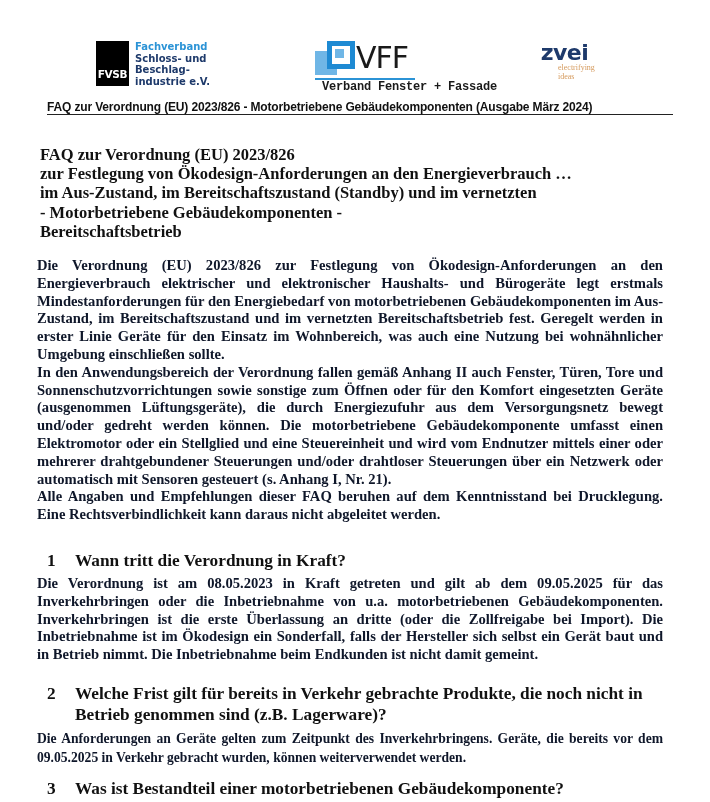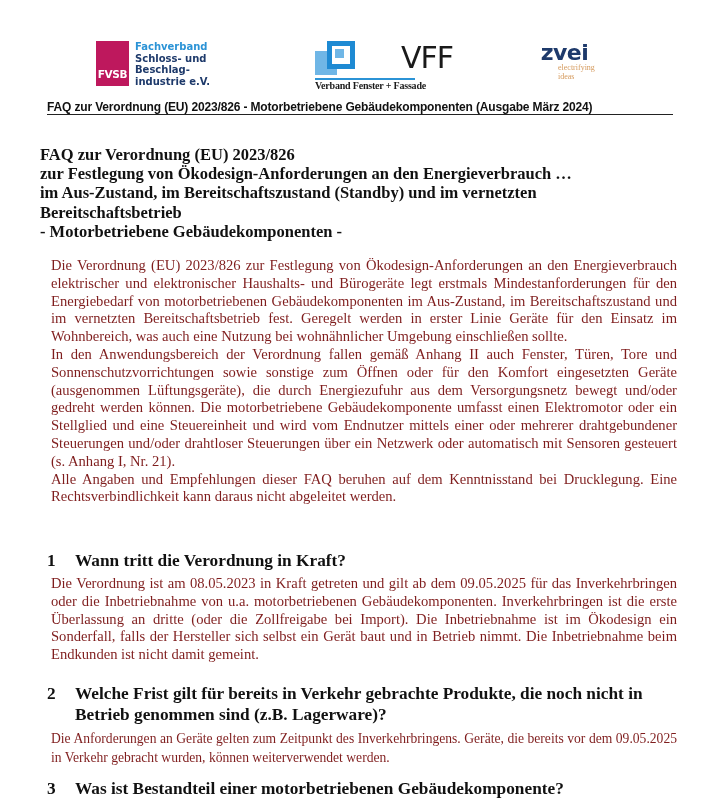--- a/index.html
+++ b/index.html
@@ -2,49 +2,49 @@
 <html><head>
 <meta charset="utf-8">
 <style>
   html, body { margin: 0; padding: 0; background: #ffffff; }
   body { width: 710px; height: 802px; position: relative; overflow: hidden; color: #111; }
   .page { position: absolute; left: 0; top: 0; width: 710px; height: 802px; }
 
   
   .logos { position: absolute; top: 38px; left: 0; width: 710px; height: 52px; }
   .fvsb { position: absolute; left: 96px; top: 3px; display: flex; align-items: flex-start; }
-  .fvsb-box { width: 33px; height: 45px; background: #be185d; position: relative; }
+  .fvsb-box { width: 33px; height: 45px; background: #000000; position: relative; }
   .fvsb-box span { position: absolute; left: 0; right: 0; bottom: 6px; text-align: center; color: #fff;
     font-family: "DejaVu Sans", sans-serif; font-weight: bold; font-size: 10.5px; letter-spacing: -0.3px; }
   .fvsb-text { margin-left: 6px; font-family: "DejaVu Sans", sans-serif; font-weight: bold; font-size: 10px; line-height: 11.5px; }
   .fvsb-text .l1 { color: #2b93d6; }
   .fvsb-text .l2 { color: #1e3a6b; }
 
   .vff { position: absolute; left: 312px; top: 0px; width: 110px; height: 52px; }
   .vff-sq1 { position: absolute; left: 3px; top: 13px; width: 22px; height: 24px; background: #6fb6e6; }
   .vff-sq2 { position: absolute; left: 15px; top: 3px; width: 18px; height: 18px; border: 5px solid #1e8ad3; background: #fff; }
   .vff-sq2 i { position: absolute; left: 3px; top: 3px; width: 9px; height: 9px; background: #6fb6e6; display: block; }
-  .vff-word { position: absolute; left: 44px; top: 4px; font-family: "DejaVu Sans", sans-serif; font-size: 30px; font-weight: normal; color: #1a1a1a; letter-spacing: -1px; line-height: 32px; padding-left: 45px; }
+  .vff-word { position: absolute; left: 44px; top: 4px; font-family: "DejaVu Sans", sans-serif; font-size: 30px; font-weight: normal; color: #1a1a1a; letter-spacing: -1px; line-height: 32px; }
   .vff-line { position: absolute; left: 3px; top: 40px; width: 100px; height: 1.5px; background: #2b93d6; }
-  .vff-sub { position: absolute; left: 3px; top: 42px; font-family: Liberation Serif, serif; font-size: 10px; font-weight: bold; color: #1a1a1a; letter-spacing: -0.2px; white-space: nowrap; }
+  .vff-sub { position: absolute; left: 10px; top: 42px; font-family: Liberation Mono, monospace; font-size: 12px; font-weight: bold; color: #1a1a1a; letter-spacing: -0.2px; white-space: nowrap; }
 
   .zvei { position: absolute; left: 534px; top: 4px; }
   .zvei-word { font-family: "DejaVu Sans", sans-serif; font-weight: bold; font-size: 22px; color: #1e3a6b; line-height: 22px; letter-spacing: -0.5px; text-align: center; }
   .zvei-sub { margin-left: 24px; font-family: Liberation Serif, serif; font-size: 8px; color: #d59a5d; line-height: 8.5px; }
 
   
   .doc-header { position: absolute; left: 47px; top: 100px; width: 626px; font-family: "Liberation Sans", sans-serif; font-weight: bold; font-size: 12px; color: #111; white-space: nowrap; letter-spacing: -0.15px; }
   .header-rule { position: absolute; left: 47px; top: 114px; width: 626px; height: 1px; background: #222; }
 
   
   .title { position: absolute; left: 40px; top: 145px; width: 640px; text-align: left; font-family: "Liberation Serif", serif; font-weight: bold; font-size: 16.5px; line-height: 19.2px; color: #111; }
   .title div { white-space: nowrap; }
 
   
-  .body { position: absolute; left: 51px; width: 626px; font-family: "Liberation Serif", serif; font-size: 14.6px; line-height: 17.8px; color: #7f1d1d; text-align: justify; }
+  .body { position: absolute; left: 37px; width: 626px; font-family: "Liberation Serif", serif; font-size: 14.6px; line-height: 17.8px; color: #0f172a; text-align: justify; font-weight: bold; }
   .body p { margin: 0; }
   .intro { top: 257px; }
 
   .h2 { position: absolute; left: 47px; width: 640px; font-family: "Liberation Serif", serif; font-weight: bold; font-size: 17.3px; line-height: 21px; color: #111; }
   .h2 .num { position: absolute; left: 0; top: 0; width: 26px; }
   .h2 .txt { display: block; margin-left: 28px; }
 
   .s1-h { top: 550px; }
   .s1-b { top: 575px; }
   .s2-h { top: 683px; }
@@ -88,22 +88,22 @@
     </div>
   </div>
 
   <div class="doc-header">FAQ zur Verordnung (EU) 2023/826 - Motorbetriebene Gebäudekomponenten (Ausgabe März 2024)</div>
   <div class="header-rule"></div>
 
   <div class="title">
     <div>FAQ zur Verordnung (EU) 2023/826</div>
     <div>zur Festlegung von Ökodesign-Anforderungen an den Energieverbrauch …</div>
     <div>im Aus-Zustand, im Bereitschaftszustand (Standby) und im vernetzten</div>
+    <div>- Motorbetriebene Gebäudekomponenten -</div>
     <div>Bereitschaftsbetrieb</div>
-    <div>- Motorbetriebene Gebäudekomponenten -</div>
   </div>
 
   <div class="body intro">
     <p>Die Verordnung (EU) 2023/826 zur Festlegung von Ökodesign-Anforderungen an den Energieverbrauch elektrischer und elektronischer Haushalts- und Bürogeräte legt erstmals Mindestanforderungen für den Energiebedarf von motorbetriebenen Gebäudekomponenten im Aus-Zustand, im Bereitschaftszustand und im vernetzten Bereitschaftsbetrieb fest. Geregelt werden in erster Linie Geräte für den Einsatz im Wohnbereich, was auch eine Nutzung bei wohnähnlicher Umgebung einschließen sollte.</p>
     <p>In den Anwendungsbereich der Verordnung fallen gemäß Anhang II auch Fenster, Türen, Tore und Sonnenschutzvorrichtungen sowie sonstige zum Öffnen oder für den Komfort eingesetzten Geräte (ausgenommen Lüftungsgeräte), die durch Energiezufuhr aus dem Versorgungsnetz bewegt und/oder gedreht werden können. Die motorbetriebene Gebäudekomponente umfasst einen Elektromotor oder ein Stellglied und eine Steuereinheit und wird vom Endnutzer mittels einer oder mehrerer drahtgebundener Steuerungen und/oder drahtloser Steuerungen über ein Netzwerk oder automatisch mit Sensoren gesteuert (s. Anhang I, Nr. 21).</p>
     <p>Alle Angaben und Empfehlungen dieser FAQ beruhen auf dem Kenntnisstand bei Drucklegung. Eine Rechtsverbindlichkeit kann daraus nicht abgeleitet werden.</p>
   </div>
 
   <div class="h2 s1-h">
     <span class="num">1</span>

